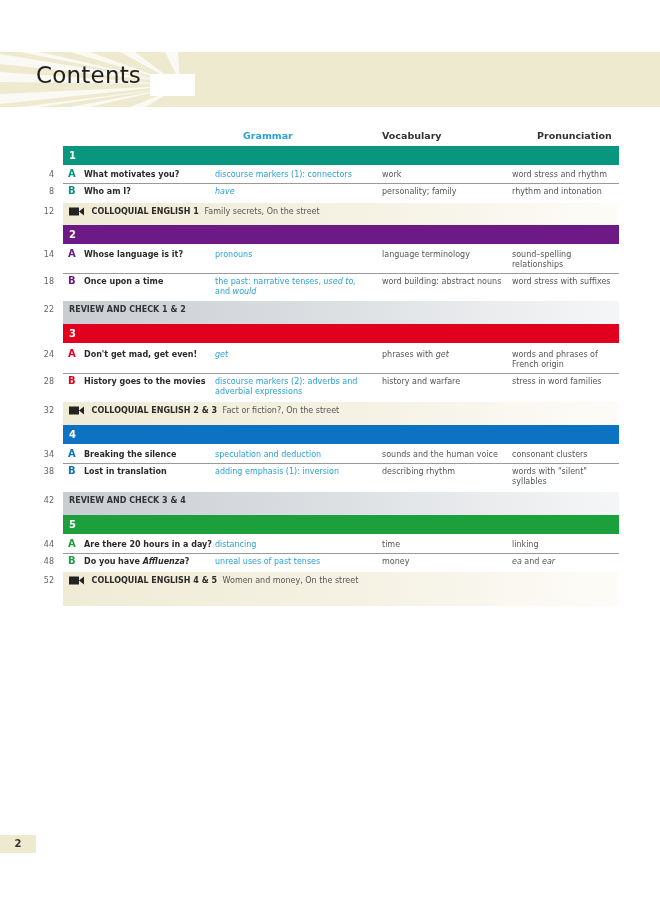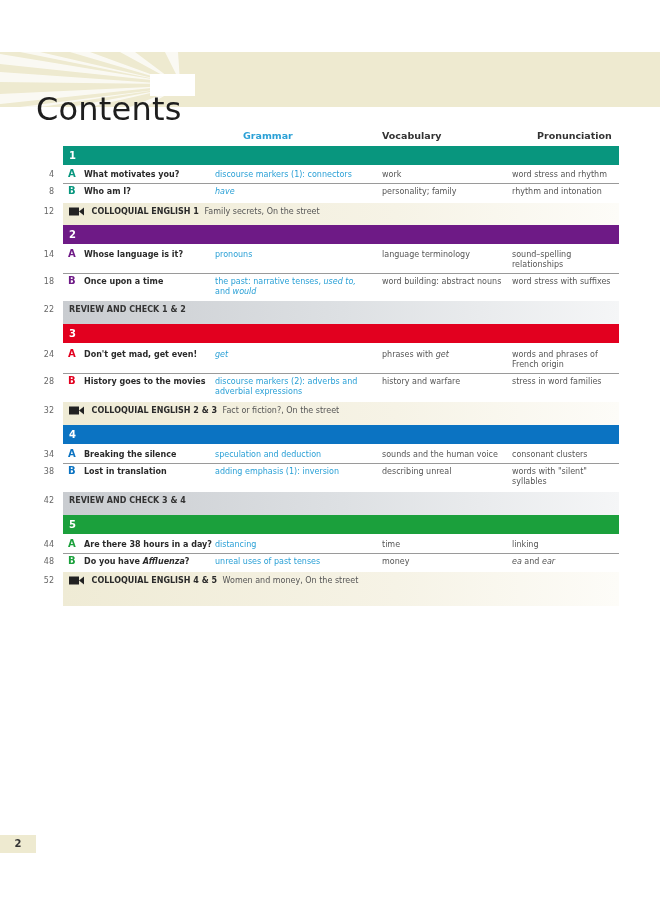--- a/index.html
+++ b/index.html
@@ -1,21 +1,21 @@
 <!DOCTYPE html>
 <html><head>
   <meta charset="utf-8">
   <style>
     * { box-sizing: border-box; margin: 0; padding: 0; }
     html, body { width: 660px; height: 900px; background: #fff; overflow: hidden; }
     body { position: relative; font-family: "DejaVu Sans", sans-serif; color: #3a3a3a; }
 
     .banner { position: absolute; left: 0; top: 52px; width: 660px; height: 55px; background: #eeead0; overflow: hidden; }
     .banner svg { position: absolute; left: 0; top: 0; }
-    .title { position: absolute; left: 36px; top: 62px; font-family: "DejaVu Sans", sans-serif; font-size: 32px; color: #1e1e1e; letter-spacing: 0.2px; margin-top: 28px; }
+    .title { position: absolute; left: 36px; top: 62px; font-family: "DejaVu Sans", sans-serif; font-size: 23px; color: #1e1e1e; letter-spacing: 0.2px; }
 
     .col-head { position: absolute; top: 130px; font-size: 9.5px; font-weight: bold; }
     .ch-grammar { left: 215px; color: #2aa0d6; margin-left: 28px; }
     .ch-vocab { left: 382px; color: #333; }
     .ch-pron { left: 512px; color: #333; padding-left: 25px; }
 
     .unit-bar { position: absolute; left: 63px; width: 556px; height: 19px; color: #fff; font-weight: bold; font-size: 10px; padding-left: 6px; line-height: 19px; }
 
     .row { position: absolute; left: 0; width: 660px; font-size: 8px; }
     .row .pg { position: absolute; left: 34px; width: 20px; text-align: right; color: #666; }
@@ -158,35 +158,35 @@
   <span class="gr">speculation and deduction</span>
   <span class="vo">sounds and the human voice</span>
   <span class="pr">consonant clusters</span>
 </div>
 <div class="sep" style="top:463px;"></div>
 <div class="row" style="top:467px;">
   <span class="pg">38</span>
   <span class="lt" style="color:#0b73c2; top:-2px;">B</span>
   <span class="ti">Lost in translation</span>
   <span class="gr">adding emphasis (1): inversion</span>
-  <span class="vo">describing unreal</span>
+  <span class="vo">describing rhythm</span>
   <span class="pr" style="width:90px;">words with "silent" syllables</span>
 </div>
 <span class="band-pg" style="top:496px;">42</span>
 <div class="band review" style="top:492px;">
   <span>REVIEW AND CHECK 3 &amp; 4</span>
 </div>
 
 <div class="unit-bar" style="top:515px; background:#1ba03c;">
   <span>5</span>
 </div>
 <div class="row" style="top:540px;">
   <span class="pg">44</span>
   <span class="lt" style="color:#1ba03c; top:-2px;">A</span>
-  <span class="ti">Are there 38 hours in a day?</span>
+  <span class="ti">Are there 20 hours in a day?</span>
   <span class="gr">distancing</span>
   <span class="vo">time</span>
   <span class="pr">linking</span>
 </div>
 <div class="sep" style="top:553px;"></div>
 <div class="row" style="top:557px;">
   <span class="pg">48</span>
   <span class="lt" style="color:#1ba03c; top:-2px;">B</span>
   <span class="ti"><span>Do you have </span><span class="it">Affluenza</span><span>?</span></span>
   <span class="gr">unreal uses of past tenses</span>

